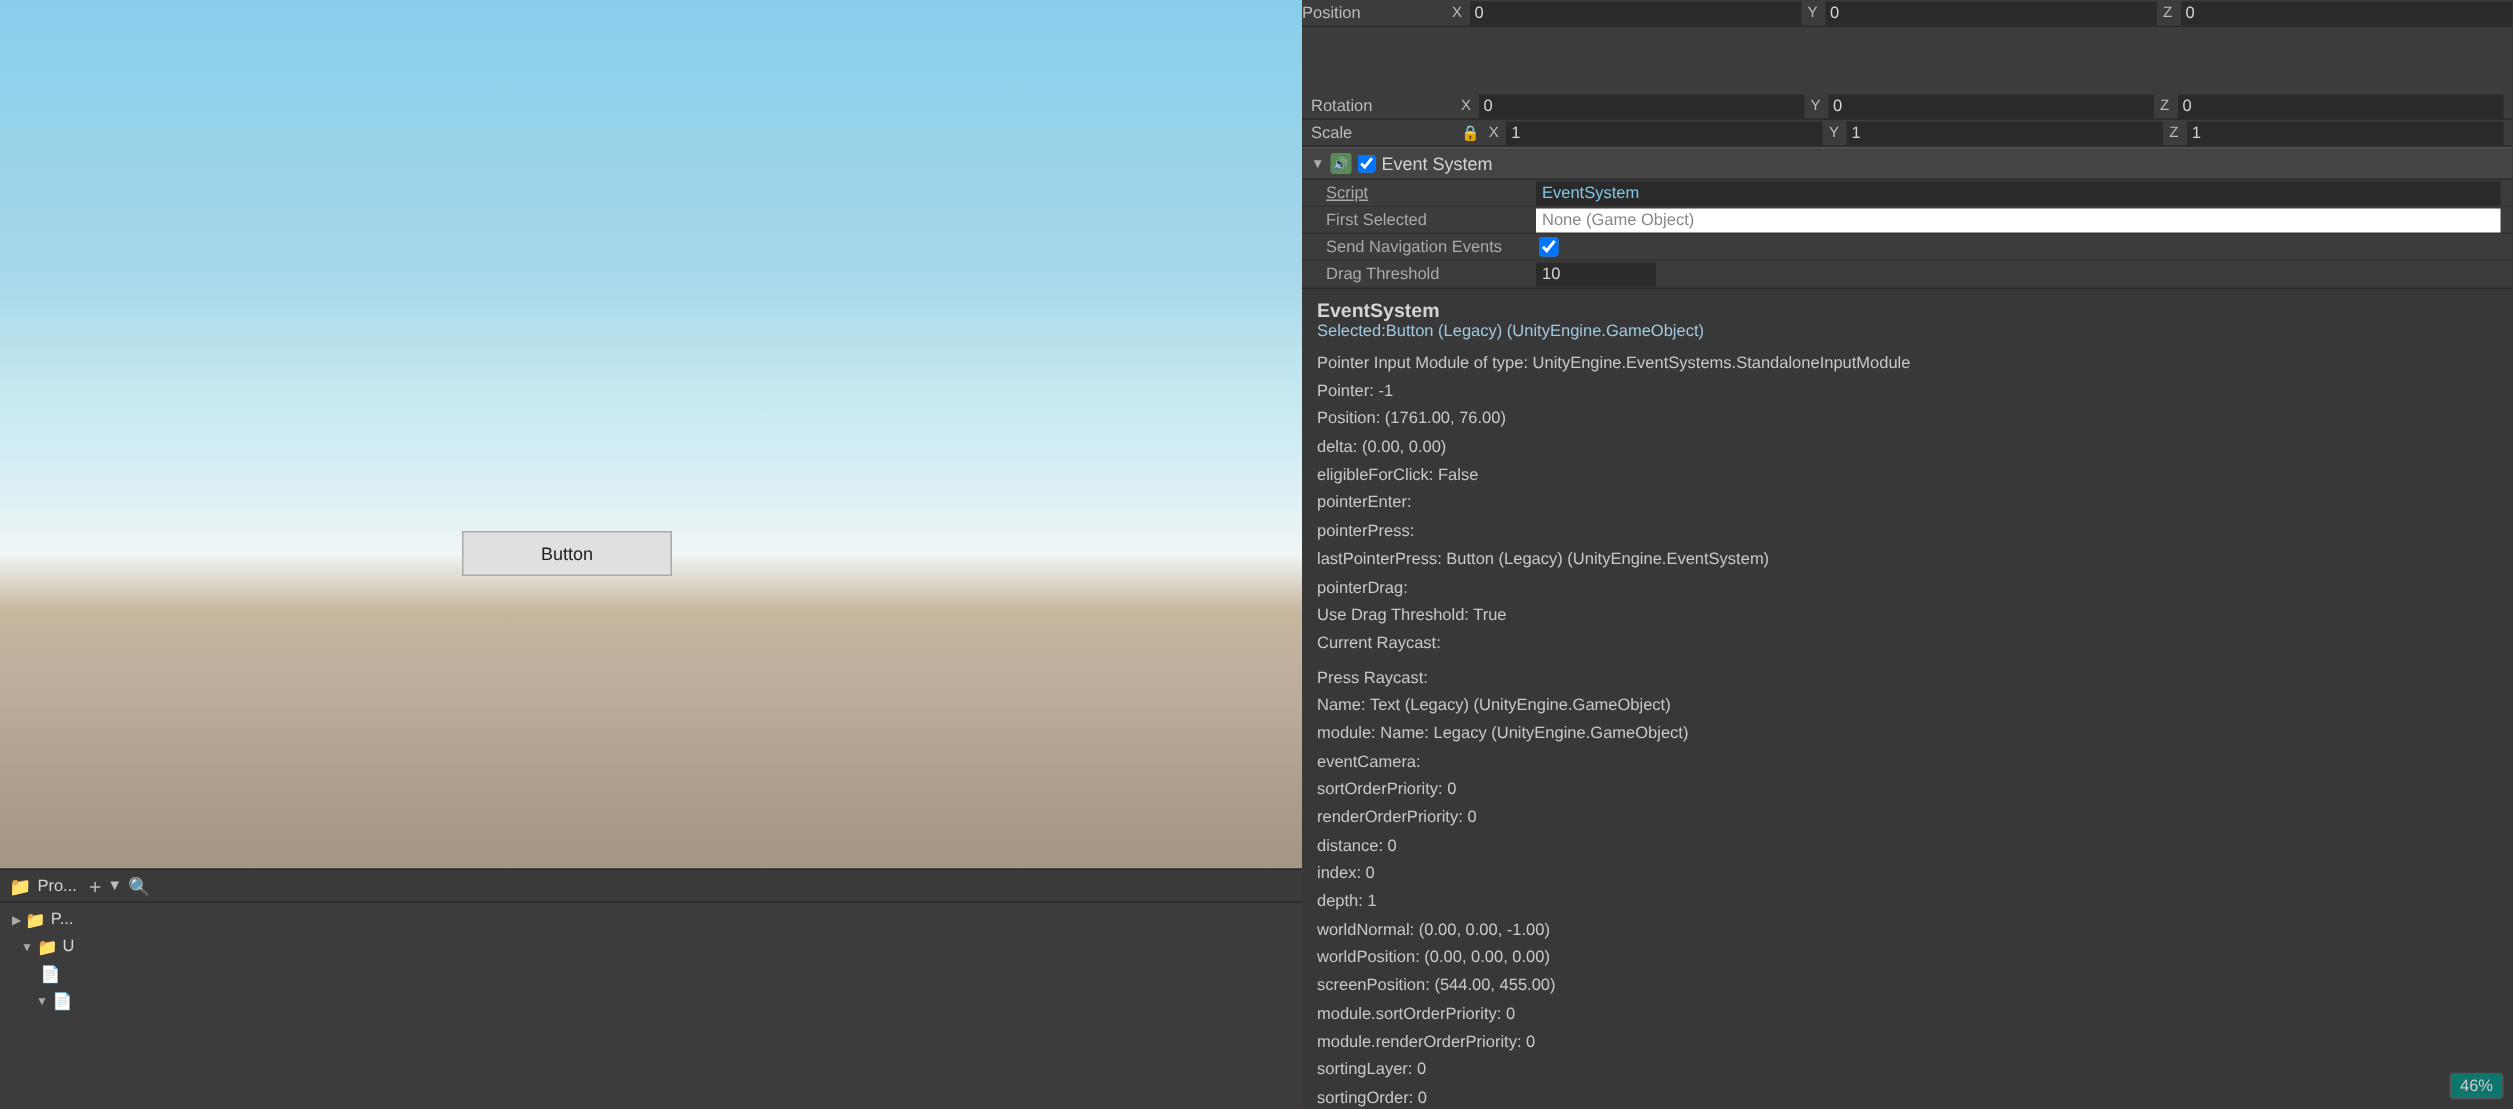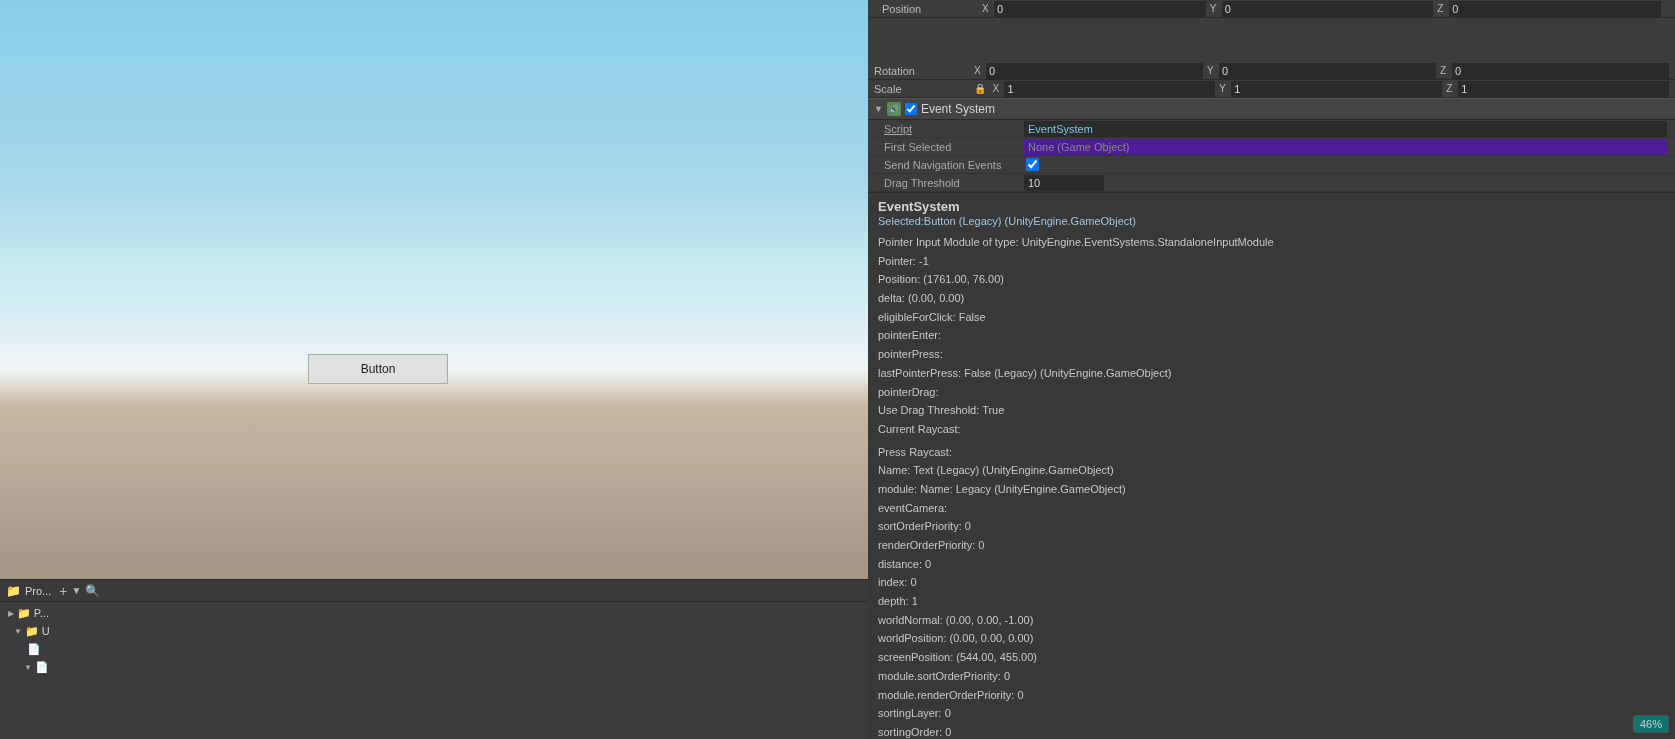--- a/index.html
+++ b/index.html
@@ -109,21 +109,21 @@
         <div style="display:flex;align-items:center;height:18px;padding-left:24px;font-size:11px;color:#d4d4d4; cursor:pointer;">
           <span style="font-size:8px;margin-right:3px;color:#aaa;">▼</span>
           <span style="margin-right:3px;">📄</span>
         </div>
       </div>
     </div>
   </div>
 
   <div style="width:807px; height:739px; background:#3c3c3c; color:#d4d4d4; overflow-y:auto; flex-shrink:0; position:relative;">
 
-    <div style="display:flex;align-items:center;height:18px;padding:0 14px;border-bottom:1px solid #2a2a2a;">
+    <div style="display:flex;align-items:center;height:18px;padding:0 0;border-bottom:1px solid #2a2a2a;">
       <span style="width:100px;color:#bbb;font-size:11px;flex-shrink:0;">Position</span>
       <div style="display:flex;gap:4px;flex:1;">
         <div style="display:flex;align-items:center;gap:2px;flex:1;">
           <span style="color:#bbb;font-size:10px;width:10px;">X</span>
           <input class="field-input" style="background: rgb(42, 42, 42); border: none; color: rgb(212, 212, 212); font-size: 11px; height: 16px; padding: 0px 3px; flex: 1 1 0%; min-width: 30px;" value="0">
         </div>
         <div style="display:flex;align-items:center;gap:2px;flex:1;">
           <span style="color:#bbb;font-size:10px;width:10px;">Y</span>
           <input class="field-input" style="background: rgb(42, 42, 42); border: none; color: rgb(212, 212, 212); font-size: 11px; height: 16px; padding: 0px 3px; flex: 1 1 0%; min-width: 30px;" value="0">
         </div>
@@ -180,21 +180,21 @@
       <span style="color:#d4d4d4;font-size:12px;font-weight:500;">Event System</span>
     </div>
 
     <div style="display:flex;align-items:center;height:18px;padding:0 8px 0 16px;border-bottom:1px solid #333;">
       <span style="width:140px;color:#aaa;font-size:11px;flex-shrink:0;text-decoration:underline;">Script</span>
       <span style="flex:1;color:#7ec8e3;font-size:11px;background:#2a2a2a;height:16px;padding:0 4px;display:flex;align-items:center; cursor:pointer;">EventSystem</span>
     </div>
 
     <div style="display:flex;align-items:center;height:18px;padding:0 8px 0 16px;border-bottom:1px solid #333;">
       <span style="width:140px;color:#aaa;font-size:11px;flex-shrink:0;">First Selected</span>
-      <span style="flex:1;color:#888;font-size:11px;background:#4c1d95;height:16px;padding:0 4px;display:flex;align-items:center; cursor:pointer;">None (Game Object)</span>
+      <span style="flex:1;color:#888;font-size:11px;background:#ffffff;height:16px;padding:0 4px;display:flex;align-items:center; cursor:pointer;">None (Game Object)</span>
     </div>
 
     <div style="display:flex;align-items:center;height:18px;padding:0 8px 0 16px;border-bottom:1px solid #333;">
       <span style="width:140px;color:#aaa;font-size:11px;flex-shrink:0;">Send Navigation Events</span>
       <input type="checkbox" checked="" style="margin-left: 2px; cursor: pointer;">
     </div>
 
     <div style="display:flex;align-items:center;height:18px;padding:0 8px 0 16px;border-bottom:1px solid #333;">
       <span style="width:140px;color:#aaa;font-size:11px;flex-shrink:0;">Drag Threshold</span>
       <input style="background: rgb(42, 42, 42); border: none; color: rgb(212, 212, 212); font-size: 11px; height: 16px; padding: 0px 4px; width: 80px;" value="10">
@@ -207,21 +207,21 @@
       <div style="color:#d4d4d4;font-size:13px;font-weight:bold;margin-bottom:1px;">EventSystem</div>
       <div style="color:#a0c8e0;font-size:11px;margin-bottom:6px;">Selected:Button (Legacy) (UnityEngine.GameObject)</div>
 
       <div style="font-size:11px;color:#c8c8c8;line-height:1.7;">Pointer Input Module of type: UnityEngine.EventSystems.StandaloneInputModule</div>
       <div style="font-size:11px;color:#c8c8c8;line-height:1.7;">Pointer: -1</div>
       <div style="font-size:11px;color:#c8c8c8;line-height:1.7;">Position: (1761.00, 76.00)</div>
       <div style="font-size:11px;color:#c8c8c8;line-height:1.7;">delta: (0.00, 0.00)</div>
       <div style="font-size:11px;color:#c8c8c8;line-height:1.7;">eligibleForClick: False</div>
       <div style="font-size:11px;color:#c8c8c8;line-height:1.7;">pointerEnter:</div>
       <div style="font-size:11px;color:#c8c8c8;line-height:1.7;">pointerPress:</div>
-      <div style="font-size:11px;color:#c8c8c8;line-height:1.7;">lastPointerPress: False (Legacy) (UnityEngine.GameObject)</div>
+      <div style="font-size:11px;color:#c8c8c8;line-height:1.7;">lastPointerPress: Button (Legacy) (UnityEngine.EventSystem)</div>
       <div style="font-size:11px;color:#c8c8c8;line-height:1.7;">pointerDrag:</div>
       <div style="font-size:11px;color:#c8c8c8;line-height:1.7;">Use Drag Threshold: True</div>
       <div style="font-size:11px;color:#c8c8c8;line-height:1.7;">Current Raycast:</div>
       <div style="height:4px;"></div>
       <div style="font-size:11px;color:#c8c8c8;line-height:1.7;">Press Raycast:</div>
       <div style="font-size:11px;color:#c8c8c8;line-height:1.7;">Name: Text (Legacy) (UnityEngine.GameObject)</div>
       <div style="font-size:11px;color:#c8c8c8;line-height:1.7;">module: Name: Legacy (UnityEngine.GameObject)</div>
       <div style="font-size:11px;color:#c8c8c8;line-height:1.7;">eventCamera:</div>
       <div style="font-size:11px;color:#c8c8c8;line-height:1.7;">sortOrderPriority: 0</div>
       <div style="font-size:11px;color:#c8c8c8;line-height:1.7;">renderOrderPriority: 0</div>

